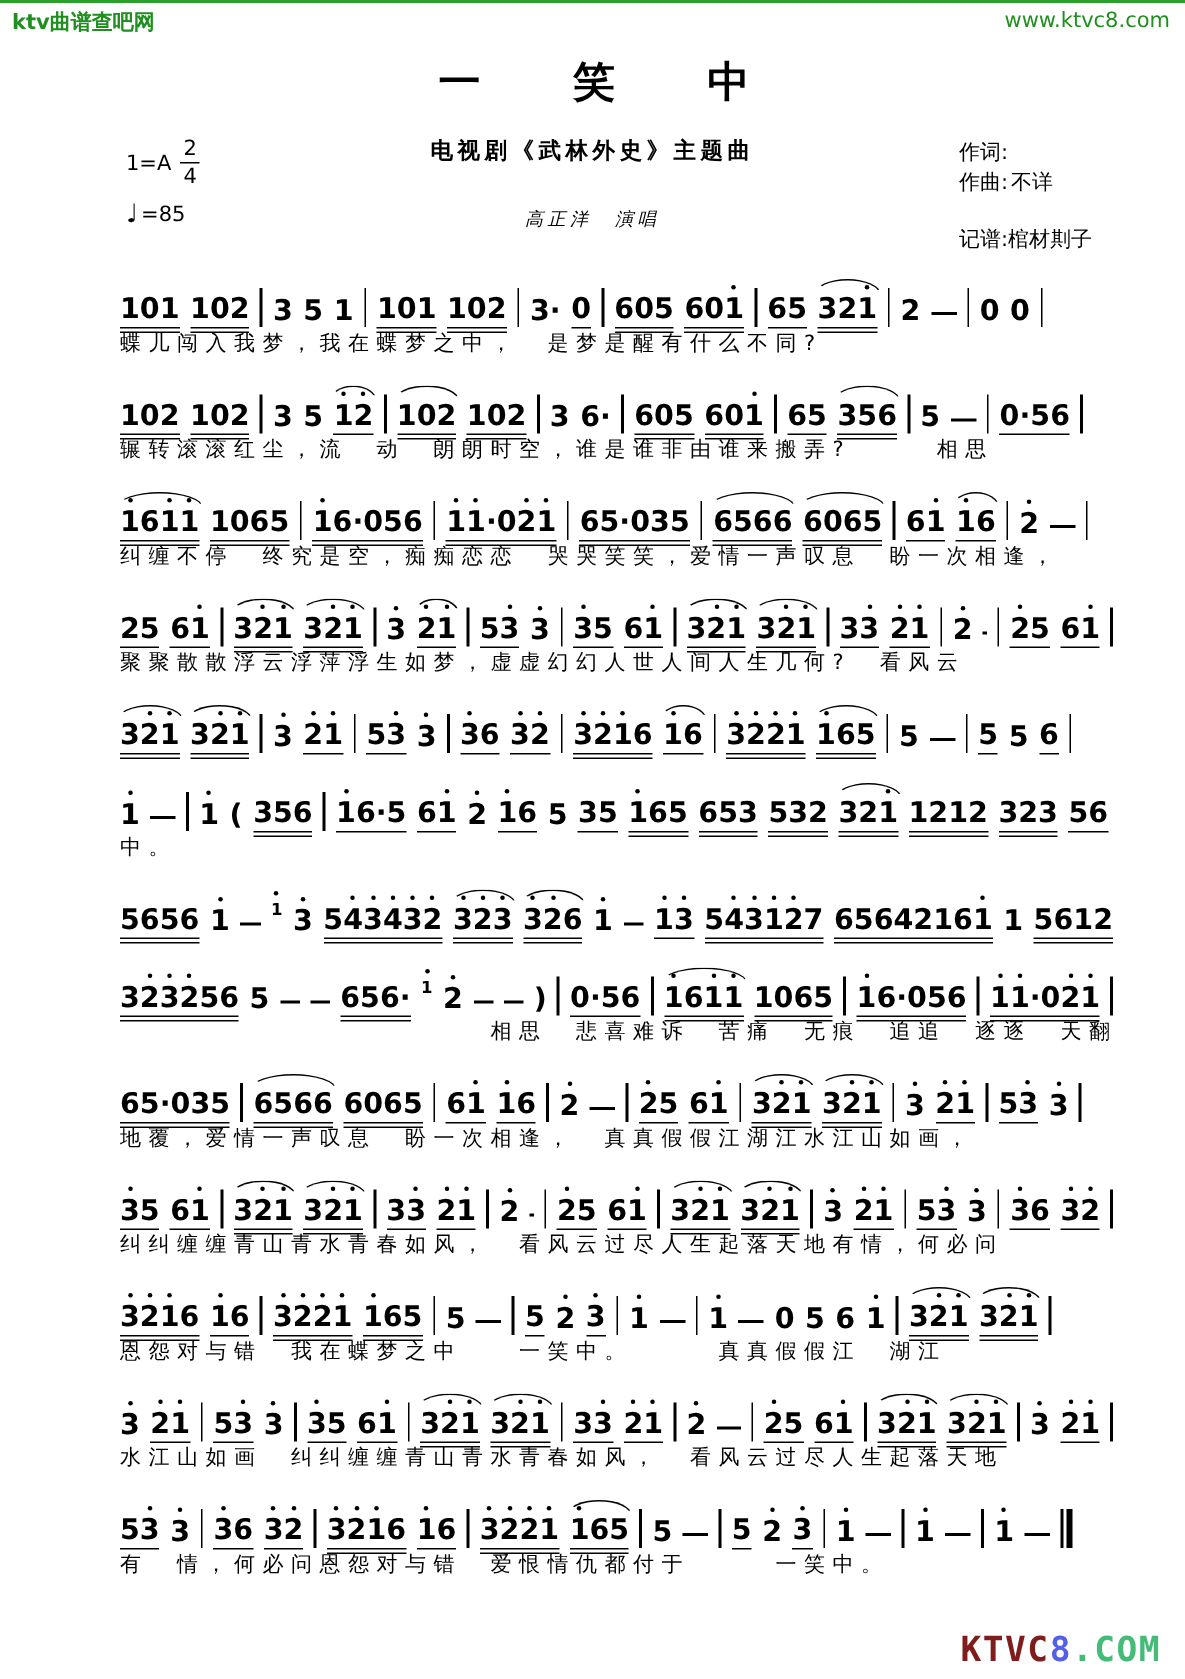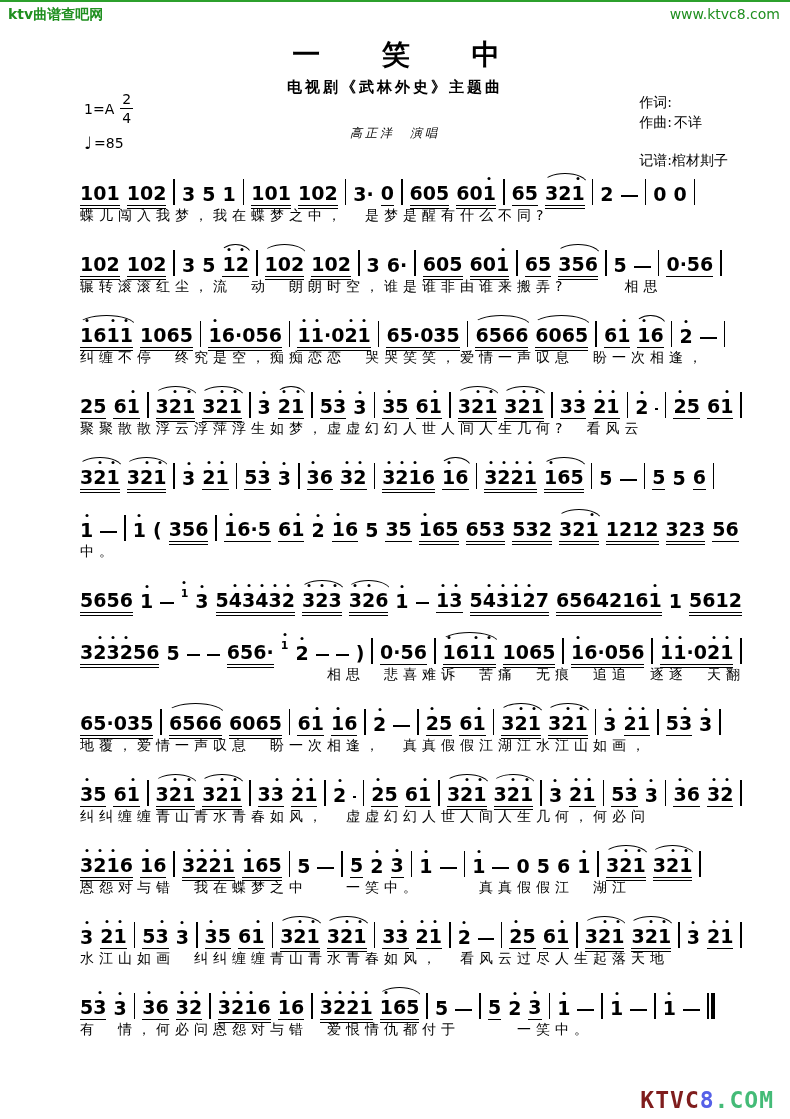--- a/index.html
+++ b/index.html
@@ -6,21 +6,21 @@
   body{
     width:790px;height:1119px;position:relative;background:#ffffff;color:#000;
     font-family:"DejaVu Sans","Liberation Sans",sans-serif;overflow:hidden;
   }
   .top-rule{height:2px;background:#2ca02c;width:100%;}
   .site-header{display:flex;justify-content:space-between;align-items:flex-start;
     padding:4px 10px 0 8px;font-size:14px;color:#1f8f1f;font-weight:bold;}
   .site-header .url{font-weight:normal;}
   .score-head{text-align:center;margin-top:16px;}
   .title{font-size:28px;font-weight:bold;letter-spacing:26px;padding-left:28px;line-height:1.1;}
-  .subtitle{font-size:15px;font-weight:bold;margin-top:7px;letter-spacing:3px;}
+  .subtitle{font-size:15px;font-weight:bold;margin-top:20px;letter-spacing:3px;}
   .performer{font-size:12px;margin-top:28px;letter-spacing:3px;font-style:italic;}
   .meta-left{position:absolute;left:84px;top:92px;font-size:14px;}
   .keysig{display:flex;align-items:center;gap:6px;text-align:center;}
   .frac{display:inline-flex;flex-direction:column;align-items:center;line-height:1;font-size:14px;}
   .frac .bar{width:13px;height:1px;background:#000;margin:2px 0;}
   .tempo{margin-top:8px;font-size:14px;display:flex;align-items:center;gap:2px;}
   .tempo .note-glyph{font-size:17px;}
   .credits{position:absolute;right:62px;top:92px;font-size:14px;line-height:1.45;}
   .credit-pair{display:flex;align-items:flex-end;gap:2px;}
   .credit-labels{display:flex;flex-direction:column;}
@@ -864,21 +864,21 @@
         <span class="tok u1">
           <span class="ch hi">3<i></i></span>
           <span class="ch">6</span>
         </span>
         <span class="tok u1">
           <span class="ch hi">3<i></i></span>
           <span class="ch hi">2<i></i></span>
         </span>
         <span class="barline"></span>
       </div>
-      <div class="lyrics">纠纠缠缠青山青水青春如风，　虚虚幻幻人世人间人生几何，何必问</div>
+      <div class="lyrics">纠纠缠缠青山青水青春如风，　看风云过尽人生起落天地有情，何必问</div>
     </div>
     <div class="line">
       <div class="notation">
         <span class="tok u2">
           <span class="ch hi">3<i></i></span>
           <span class="ch hi">2<i></i></span>
           <span class="ch hi">1<i></i></span>
           <span class="ch">6</span>
         </span>
         <span class="tok u1">

